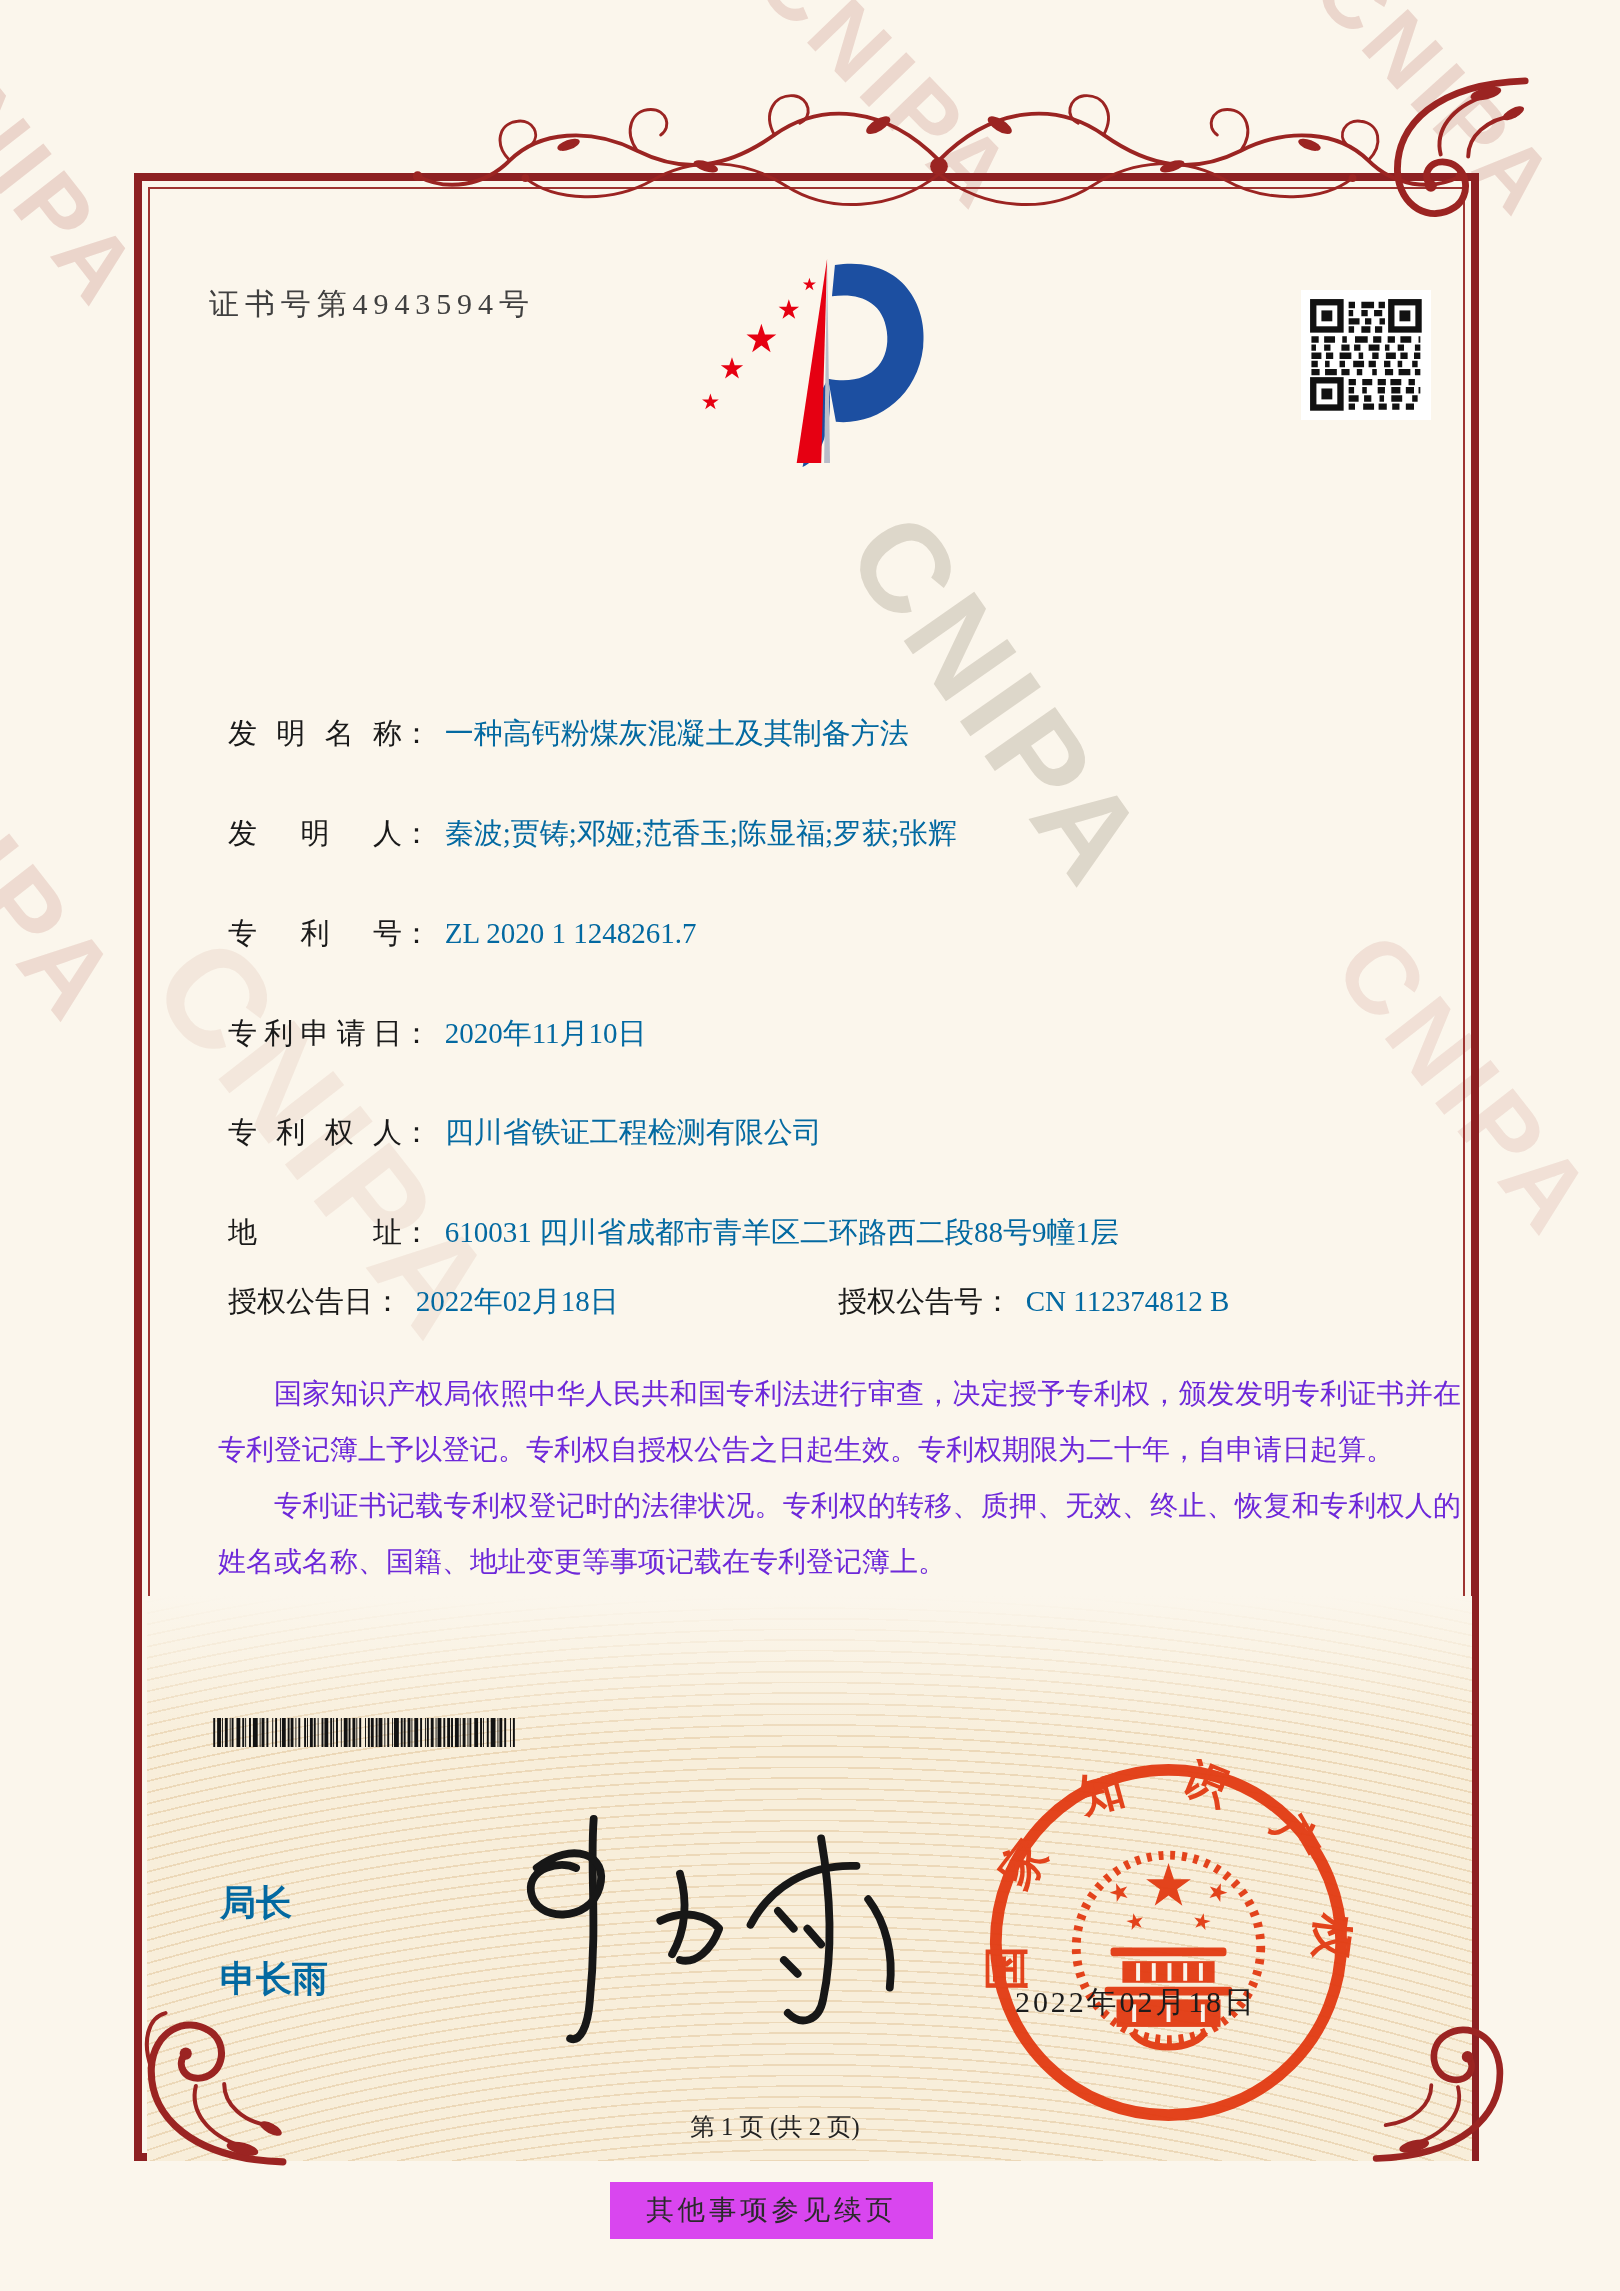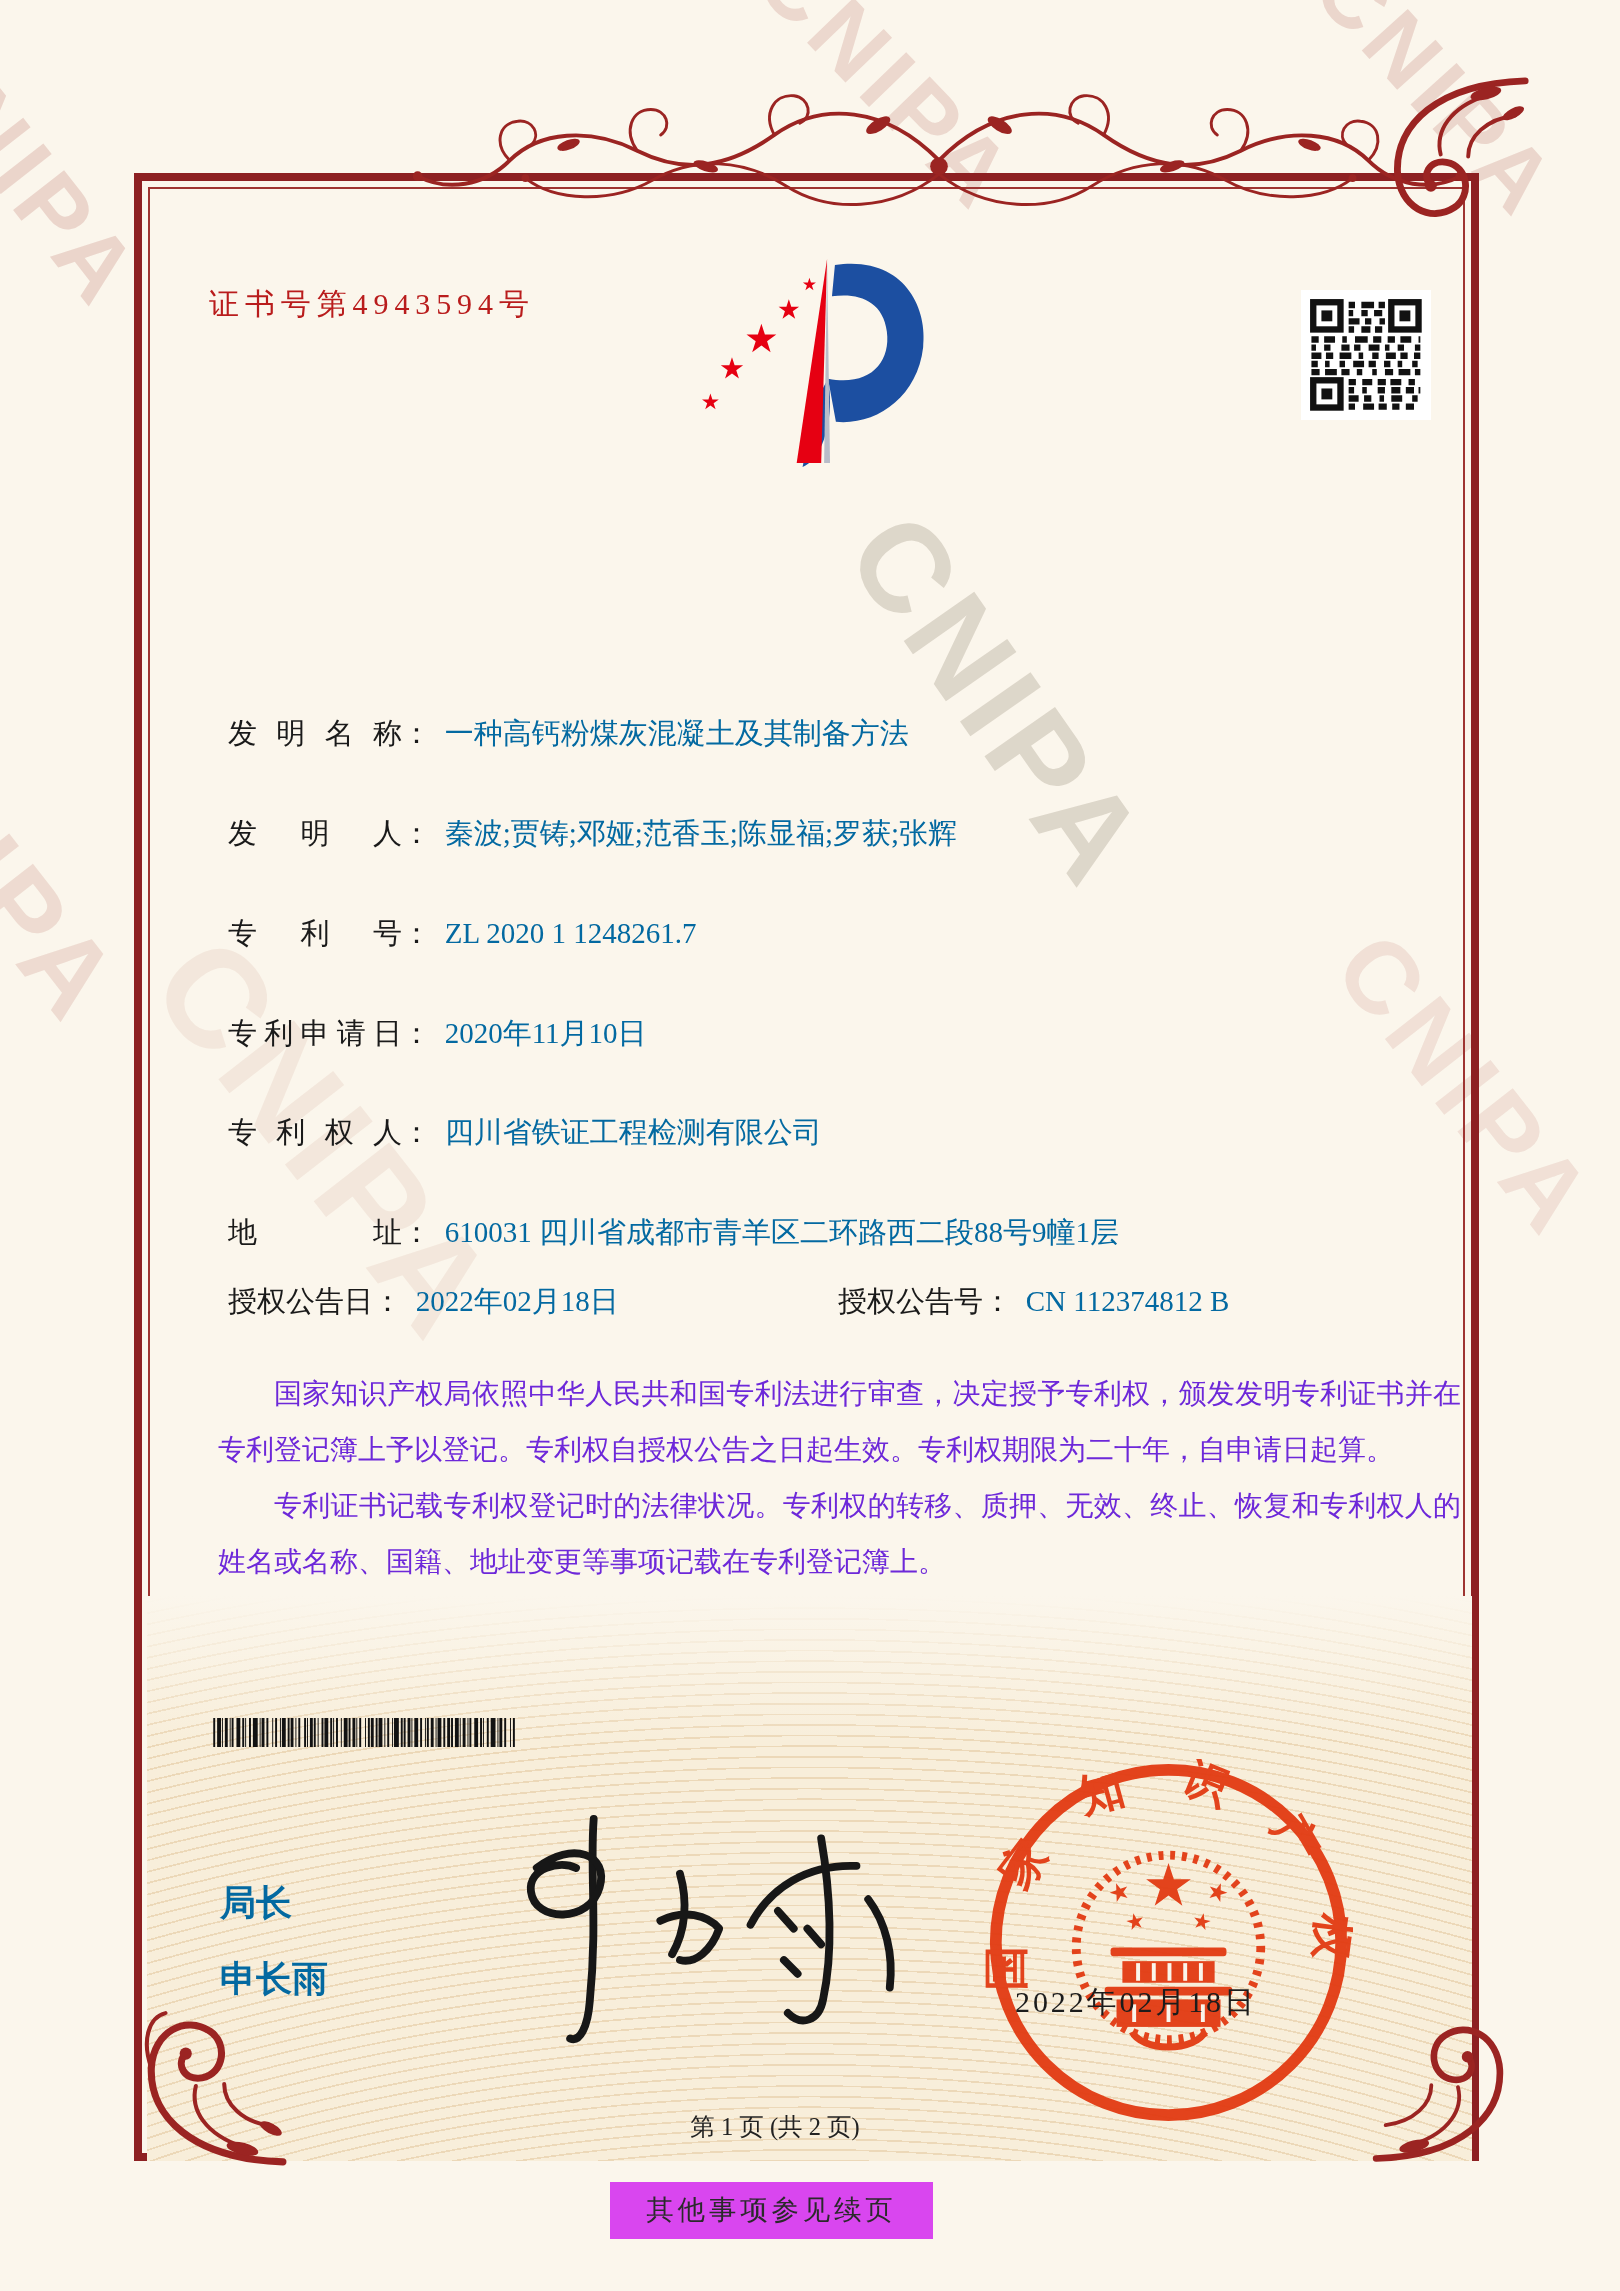--- a/index.html
+++ b/index.html
@@ -23,21 +23,21 @@
     border:8.8px solid #8d2022;}
   .frame-inner{position:absolute;left:5.9px;top:5.9px;right:5.9px;bottom:5.9px;border:2px solid #9e3431;}
   
   .waves{position:absolute;left:147px;top:1596px;width:1325px;height:565px;
     background:
      linear-gradient(to bottom,#fbf6ec 0,rgba(251,246,236,0) 147px),
      repeating-radial-gradient(1666px 1127px at 50% 255%,
         #f8eeda 0 6.9px,#ecd8b8 6.9px 9.3px,#f8eeda 9.3px 15.7px);
   }
   
-  .cert-no{position:absolute;left:209px;top:284px;font-size:30px;letter-spacing:5.9px;color:#b91c1c;}
+  .cert-no{position:absolute;left:209px;top:284px;font-size:30px;letter-spacing:5.9px;color:#404040;}
   .logo{position:absolute;left:681px;top:253px;}
   .qr{position:absolute;left:1301px;top:290px;background:#fff;padding:5.9px;}
   .title{position:absolute;left:0;top:484px;width:1620px;text-align:center;
     font-size:66px;font-weight:700;letter-spacing:53px;padding-left:53px;box-sizing:border-box;color:#111;}
   
   .frow{position:absolute;left:228px;width:1245px;font-size:29px;line-height:43px;white-space:nowrap;}
   .f-label{display:inline-block;width:174px;text-align:justify;text-align-last:justify;color:#1a1a1a;font-family:Liberation Mono, monospace;}
   .f-colon{display:inline-block;margin-right:13.7px;color:#1a1a1a;}
   .f-value{color:#0369a1;}
   .r1{top:712px;} .r2{top:812px;} .r3{top:912px;} .r4{top:1012px;} .r5{top:1111px;} .r6{top:1211px;}

